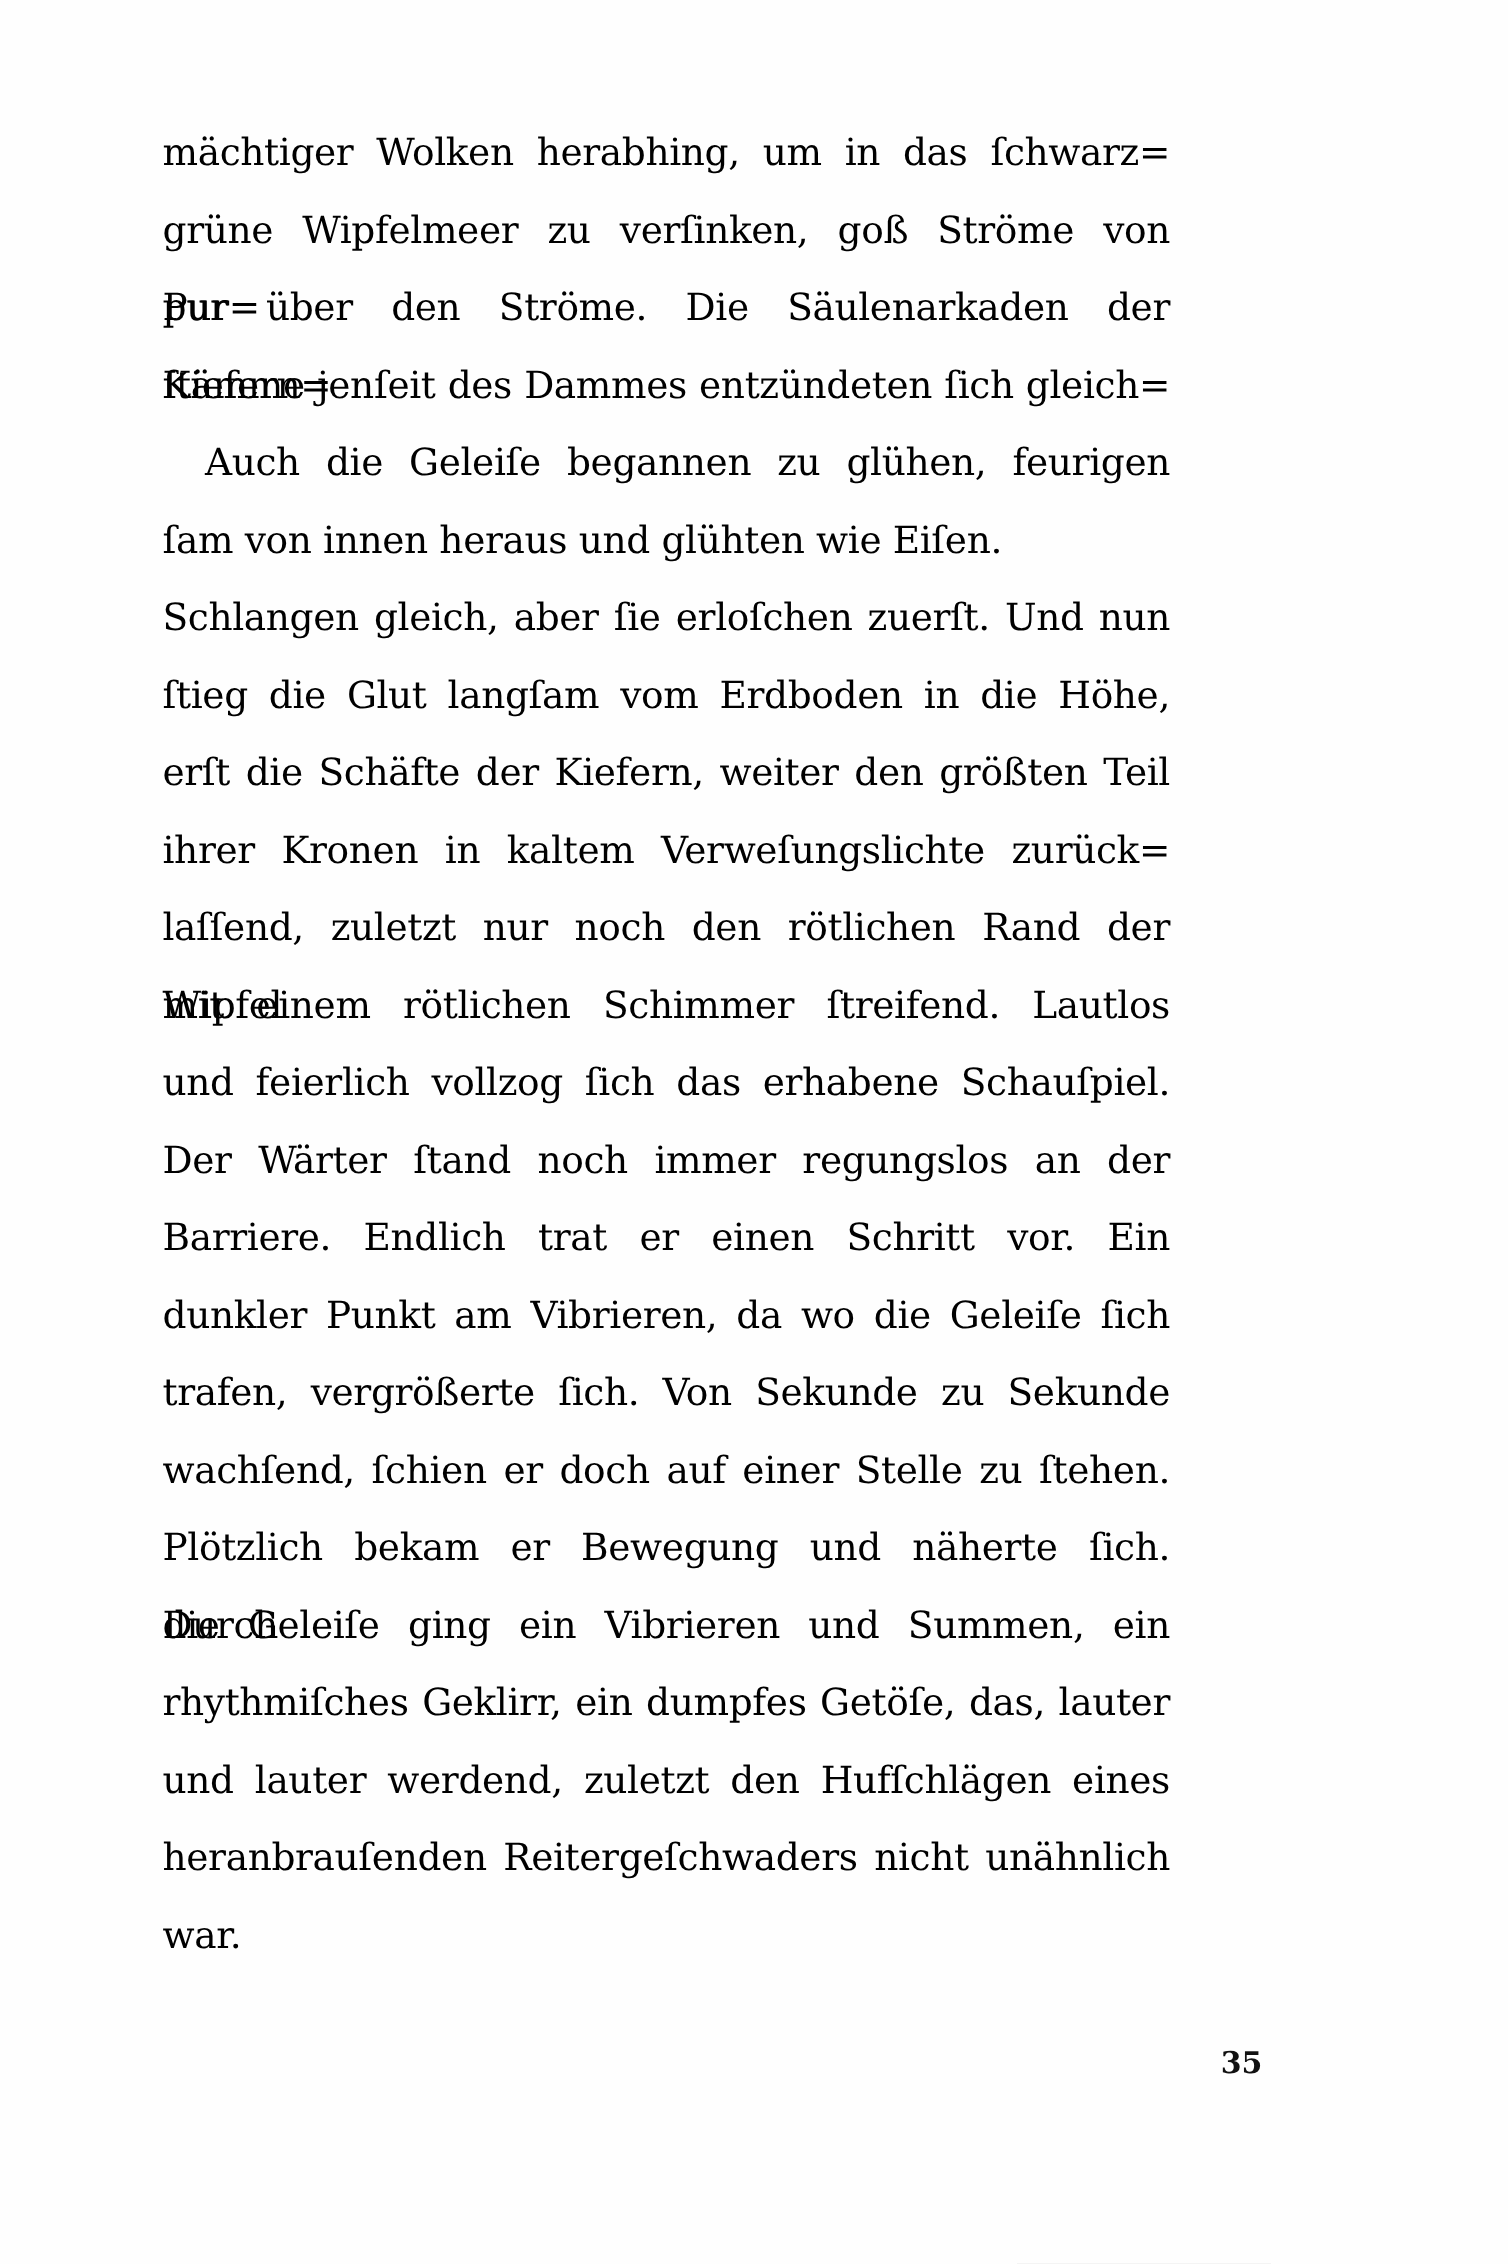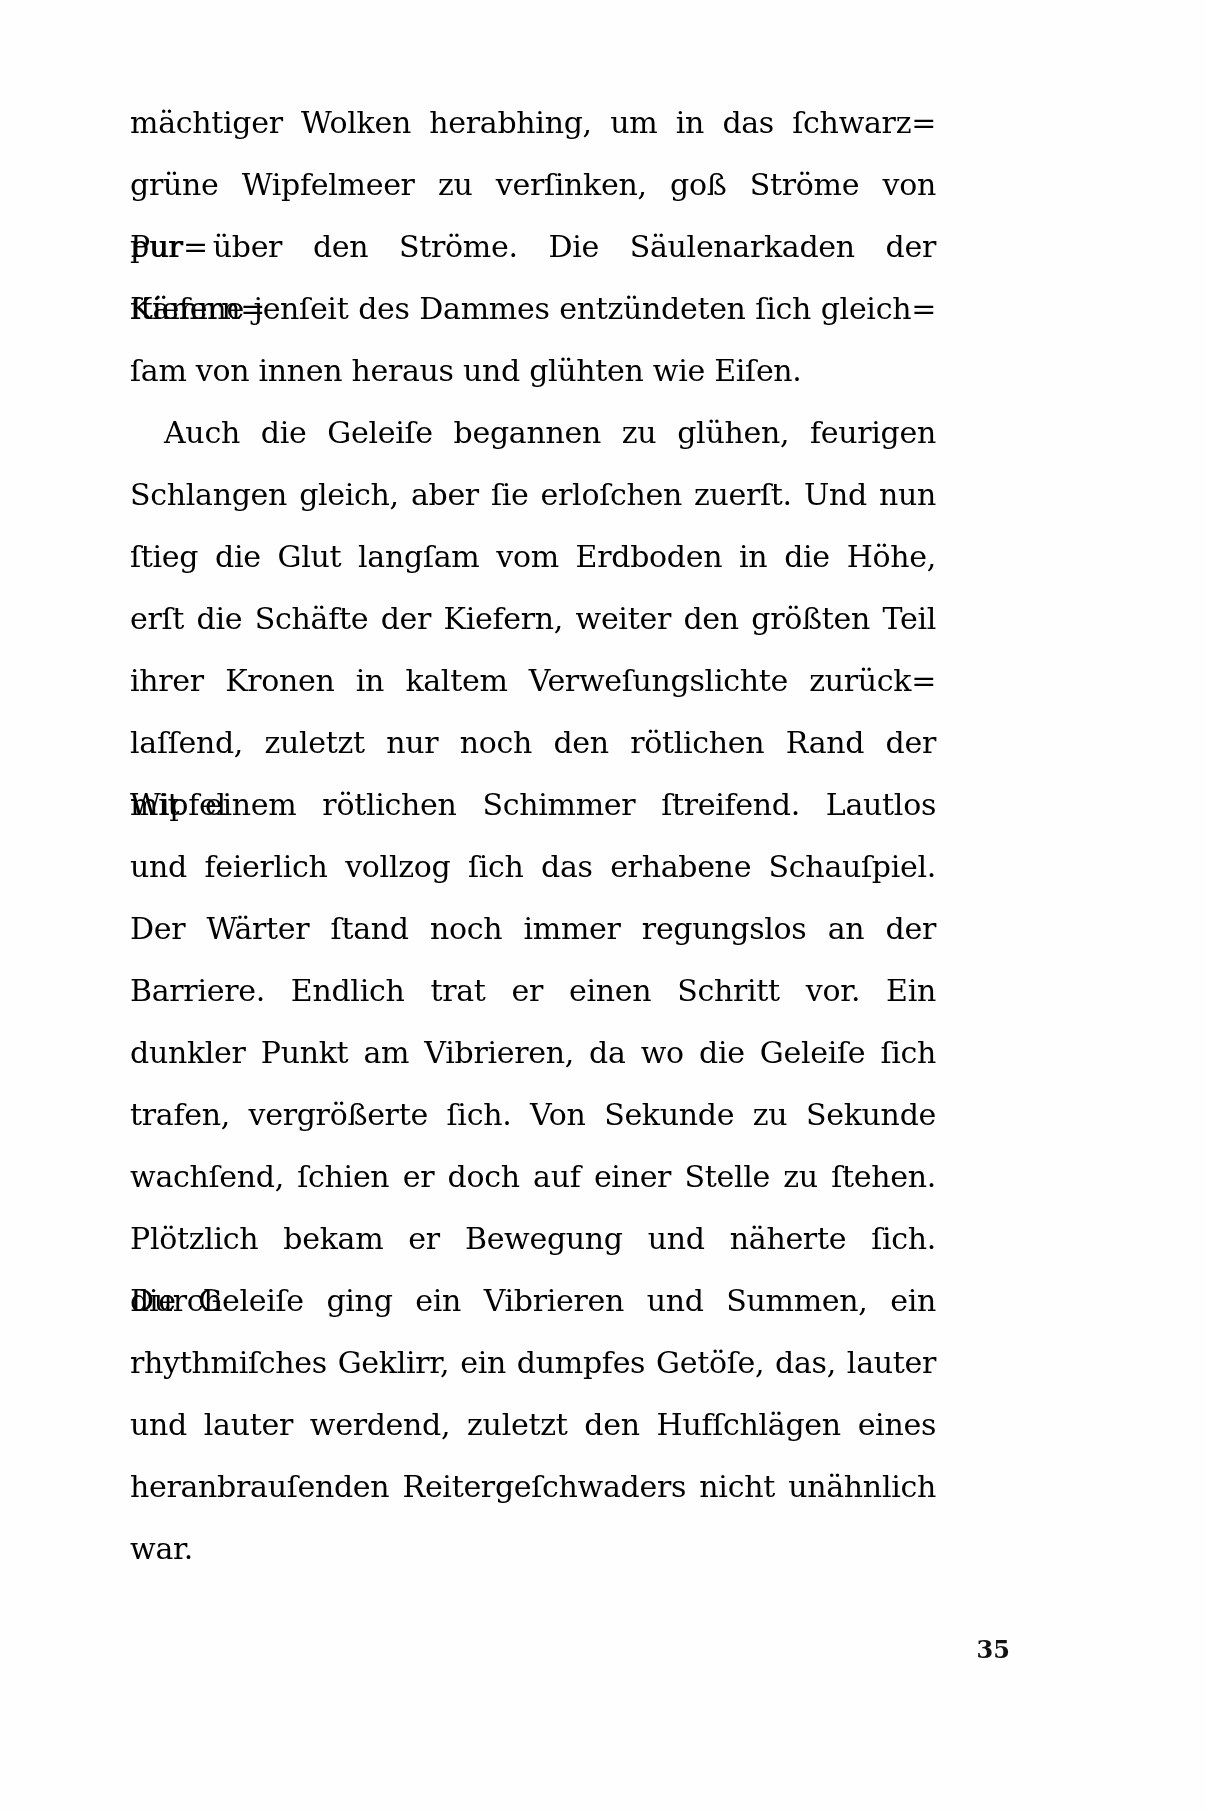--- a/index.html
+++ b/index.html
@@ -57,23 +57,23 @@
 <body>
 
 <div class="page">
 
   <div class="textblock">
 
     <div class="line j">mächtiger Wolken herabhing, um in das ſchwarz=</div>
     <div class="line j">grüne Wipfelmeer zu verſinken, goß Ströme von Pur=</div>
     <div class="line j">pur über den Ströme. Die Säulenarkaden der Kiefern=</div>
     <div class="line j">ſtämme jenſeit des Dammes entzündeten ſich gleich=</div>
+    <div class="line j indent">Auch die Geleiſe begannen zu glühen, feurigen</div>
+
     <div class="line last">ſam von innen heraus und glühten wie Eiſen.</div>
-
-    <div class="line j indent">Auch die Geleiſe begannen zu glühen, feurigen</div>
     <div class="line j">Schlangen gleich, aber ſie erloſchen zuerſt. Und nun</div>
     <div class="line j">ſtieg die Glut langſam vom Erdboden in die Höhe,</div>
     <div class="line j">erſt die Schäfte der Kiefern, weiter den größten Teil</div>
     <div class="line j">ihrer Kronen in kaltem Verweſungslichte zurück=</div>
     <div class="line j">laſſend, zuletzt nur noch den rötlichen Rand der Wipfel</div>
     <div class="line j">mit einem rötlichen Schimmer ſtreifend. Lautlos</div>
     <div class="line j">und feierlich vollzog ſich das erhabene Schauſpiel.</div>
     <div class="line j">Der Wärter ſtand noch immer regungslos an der</div>
     <div class="line j">Barriere. Endlich trat er einen Schritt vor. Ein</div>
     <div class="line j">dunkler Punkt am Vibrieren, da wo die Geleiſe ſich</div>

